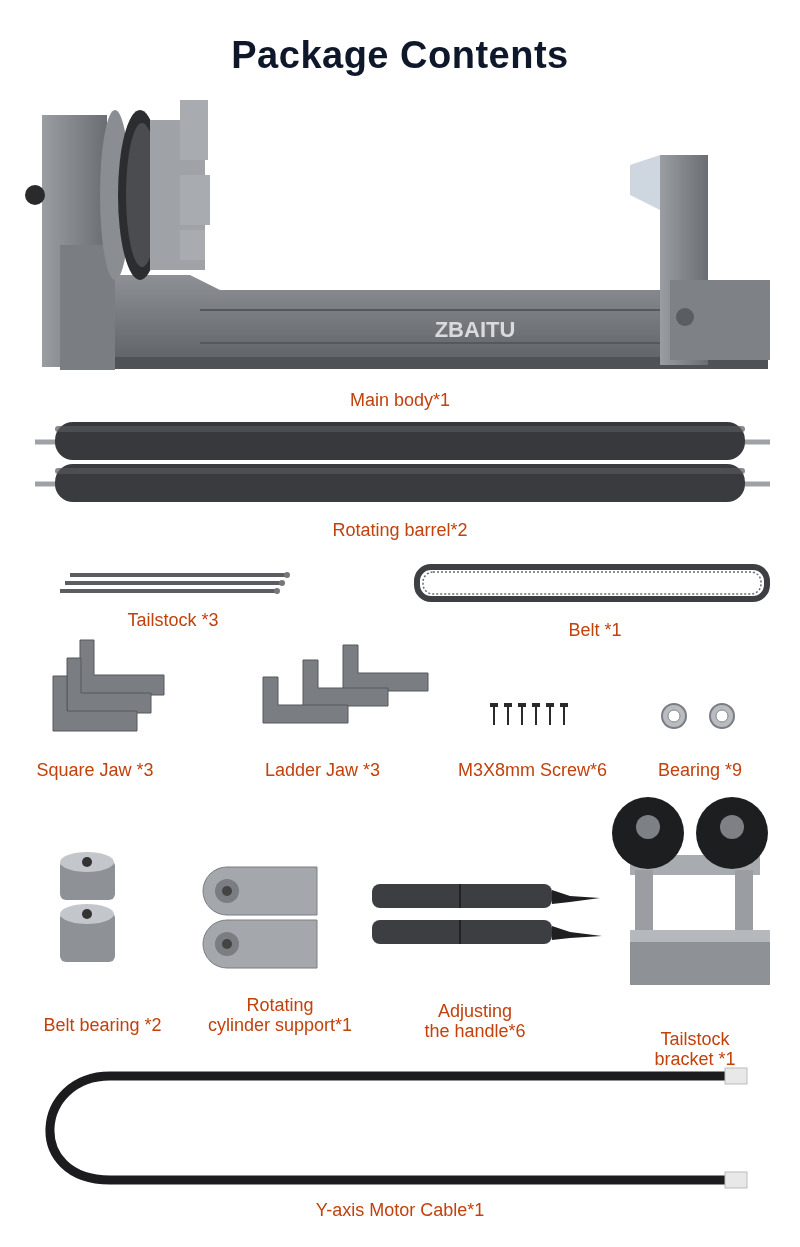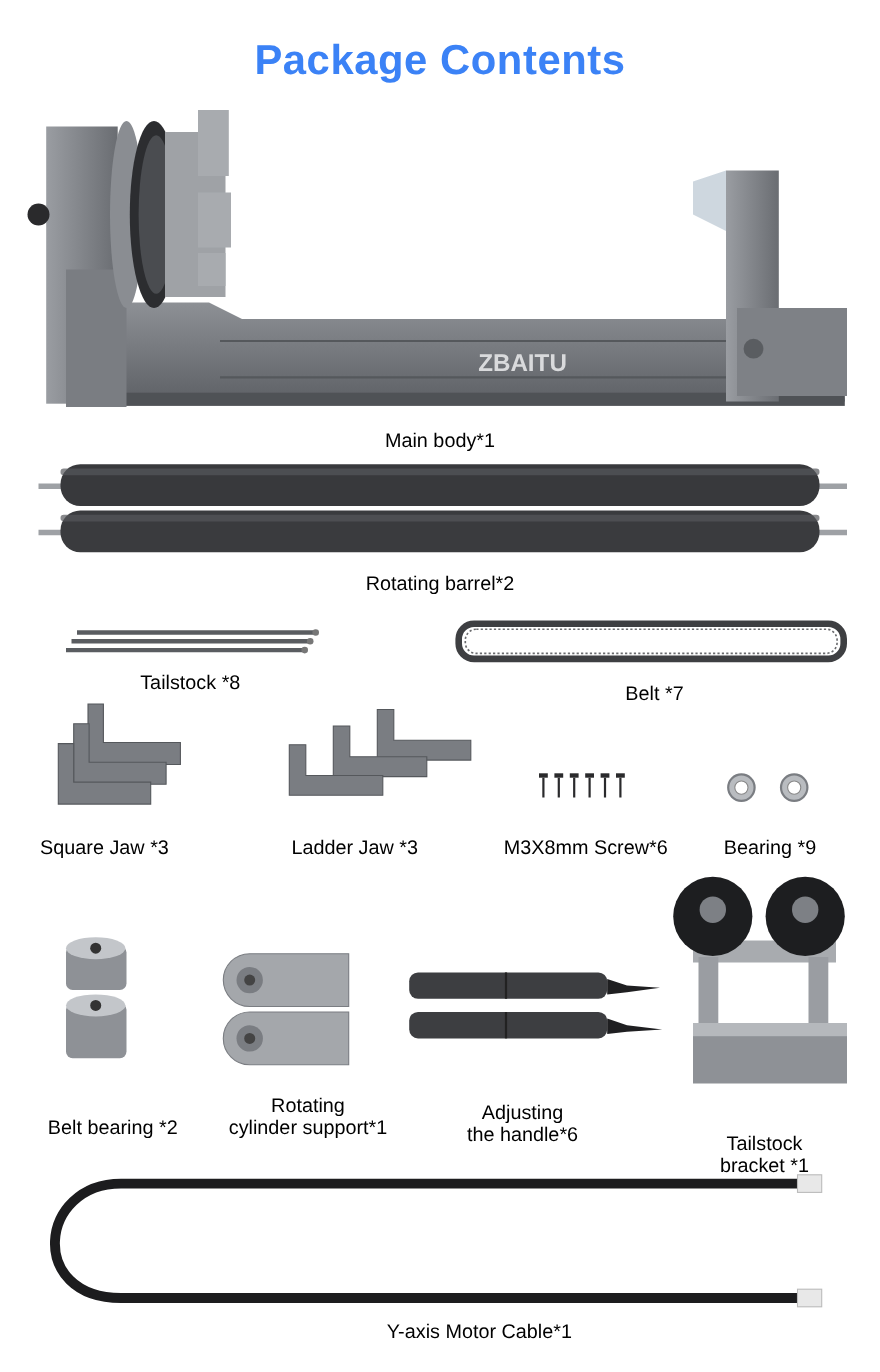--- a/index.html
+++ b/index.html
@@ -1,19 +1,19 @@
 <!DOCTYPE html>
 <html><head>
 <meta charset="utf-8">
 <style>
   html,body{margin:0;padding:0;background:#ffffff;}
   body{width:800px;height:1247px;position:relative;overflow:hidden;font-family:"Liberation Sans",sans-serif;color:#111;}
   .abs{position:absolute;}
-  .title{left:0;top:34px;width:800px;text-align:center;font-weight:bold;font-size:38px;letter-spacing:0.5px;color:#3b82f6;}
-  .lbl{position:absolute;font-size:18px;color:#000000;text-align:center;line-height:20px;white-space:nowrap;}
+  .title{left:0;top:34px;width:800px;text-align:center;font-weight:bold;font-size:38px;letter-spacing:0.5px;color:#0f172a;}
+  .lbl{position:absolute;font-size:18px;color:#c2410c;text-align:center;line-height:20px;white-space:nowrap;}
   svg{position:absolute;overflow:visible;}
 </style>
 </head>
 <body>
 
 <div class="abs title">Package Contents</div>
 
 <svg style="left:20px;top:95px;" width="760" height="285" viewBox="0 0 760 285">
   <defs>
     <linearGradient id="gBase" x1="0" y1="0" x2="0" y2="1">
@@ -61,27 +61,27 @@
 <div class="lbl" style="left:280px;top:520px;width:240px;">Rotating barrel*2</div>
 
 <svg style="left:55px;top:570px;" width="240" height="30" viewBox="0 0 240 30">
   <line x1="15" y1="5" x2="230" y2="5" stroke="#5a5d61" stroke-width="4"></line>
   <line x1="10" y1="13" x2="225" y2="13" stroke="#5a5d61" stroke-width="4"></line>
   <line x1="5" y1="21" x2="220" y2="21" stroke="#5a5d61" stroke-width="4"></line>
   <circle cx="232" cy="5" r="3" fill="#777"></circle>
     <circle cx="227" cy="13" r="3" fill="#777"></circle>
     <circle cx="222" cy="21" r="3" fill="#777"></circle>
 </svg>
-<div class="lbl" style="left:93px;top:610px;width:160px;">Tailstock *8</div>
+<div class="lbl" style="left:93px;top:610px;width:160px;">Tailstock *3</div>
 
 <svg style="left:415px;top:565px;" width="360" height="40" viewBox="0 0 360 40">
   <rect x="2" y="2" width="350" height="32" rx="14" fill="none" stroke="#3e3f42" stroke-width="6"></rect>
   <rect x="8" y="7" width="338" height="22" rx="10" fill="none" stroke="#6a6b6e" stroke-width="1.5" stroke-dasharray="2 2"></rect>
 </svg>
-<div class="lbl" style="left:520px;top:620px;width:150px;">Belt *7</div>
+<div class="lbl" style="left:520px;top:620px;width:150px;">Belt *1</div>
 
 <svg style="left:45px;top:640px;" width="130" height="100" viewBox="0 0 130 100">
   <g fill="#7a7d82" stroke="#55585c" stroke-width="1">
     <path d="M35,0 h14 v35 h70 v20 h-84 z"></path>
     <path d="M22,18 h14 v35 h70 v20 h-84 z"></path>
     <path d="M8,36 h14 v35 h70 v20 h-84 z"></path>
   </g>
 </svg>
 <div class="lbl" style="left:20px;top:760px;width:150px;">Square Jaw *3</div>
 
@@ -170,13 +170,13 @@
 <div class="lbl" style="left:620px;top:1001px;width:150px;margin-top:28px;">
   <div>Tailstock</div>
   <div>bracket *1</div>
 </div>
 
 <svg style="left:30px;top:1060px;" width="735" height="135" viewBox="0 0 735 135">
   <path d="M695,16 L80,16 C5,16 -5,120 80,120 L695,120" fill="none" stroke="#1c1c1e" stroke-width="9"></path>
   <rect x="695" y="8" width="22" height="16" fill="#e8e8e8" stroke="#bbb"></rect>
   <rect x="695" y="112" width="22" height="16" fill="#e8e8e8" stroke="#bbb"></rect>
 </svg>
-<div class="lbl" style="left:280px;top:1200px;width:240px;text-align:right;">Y-axis Motor Cable*1</div>
+<div class="lbl" style="left:280px;top:1200px;width:240px;">Y-axis Motor Cable*1</div>
 
 </body></html>

